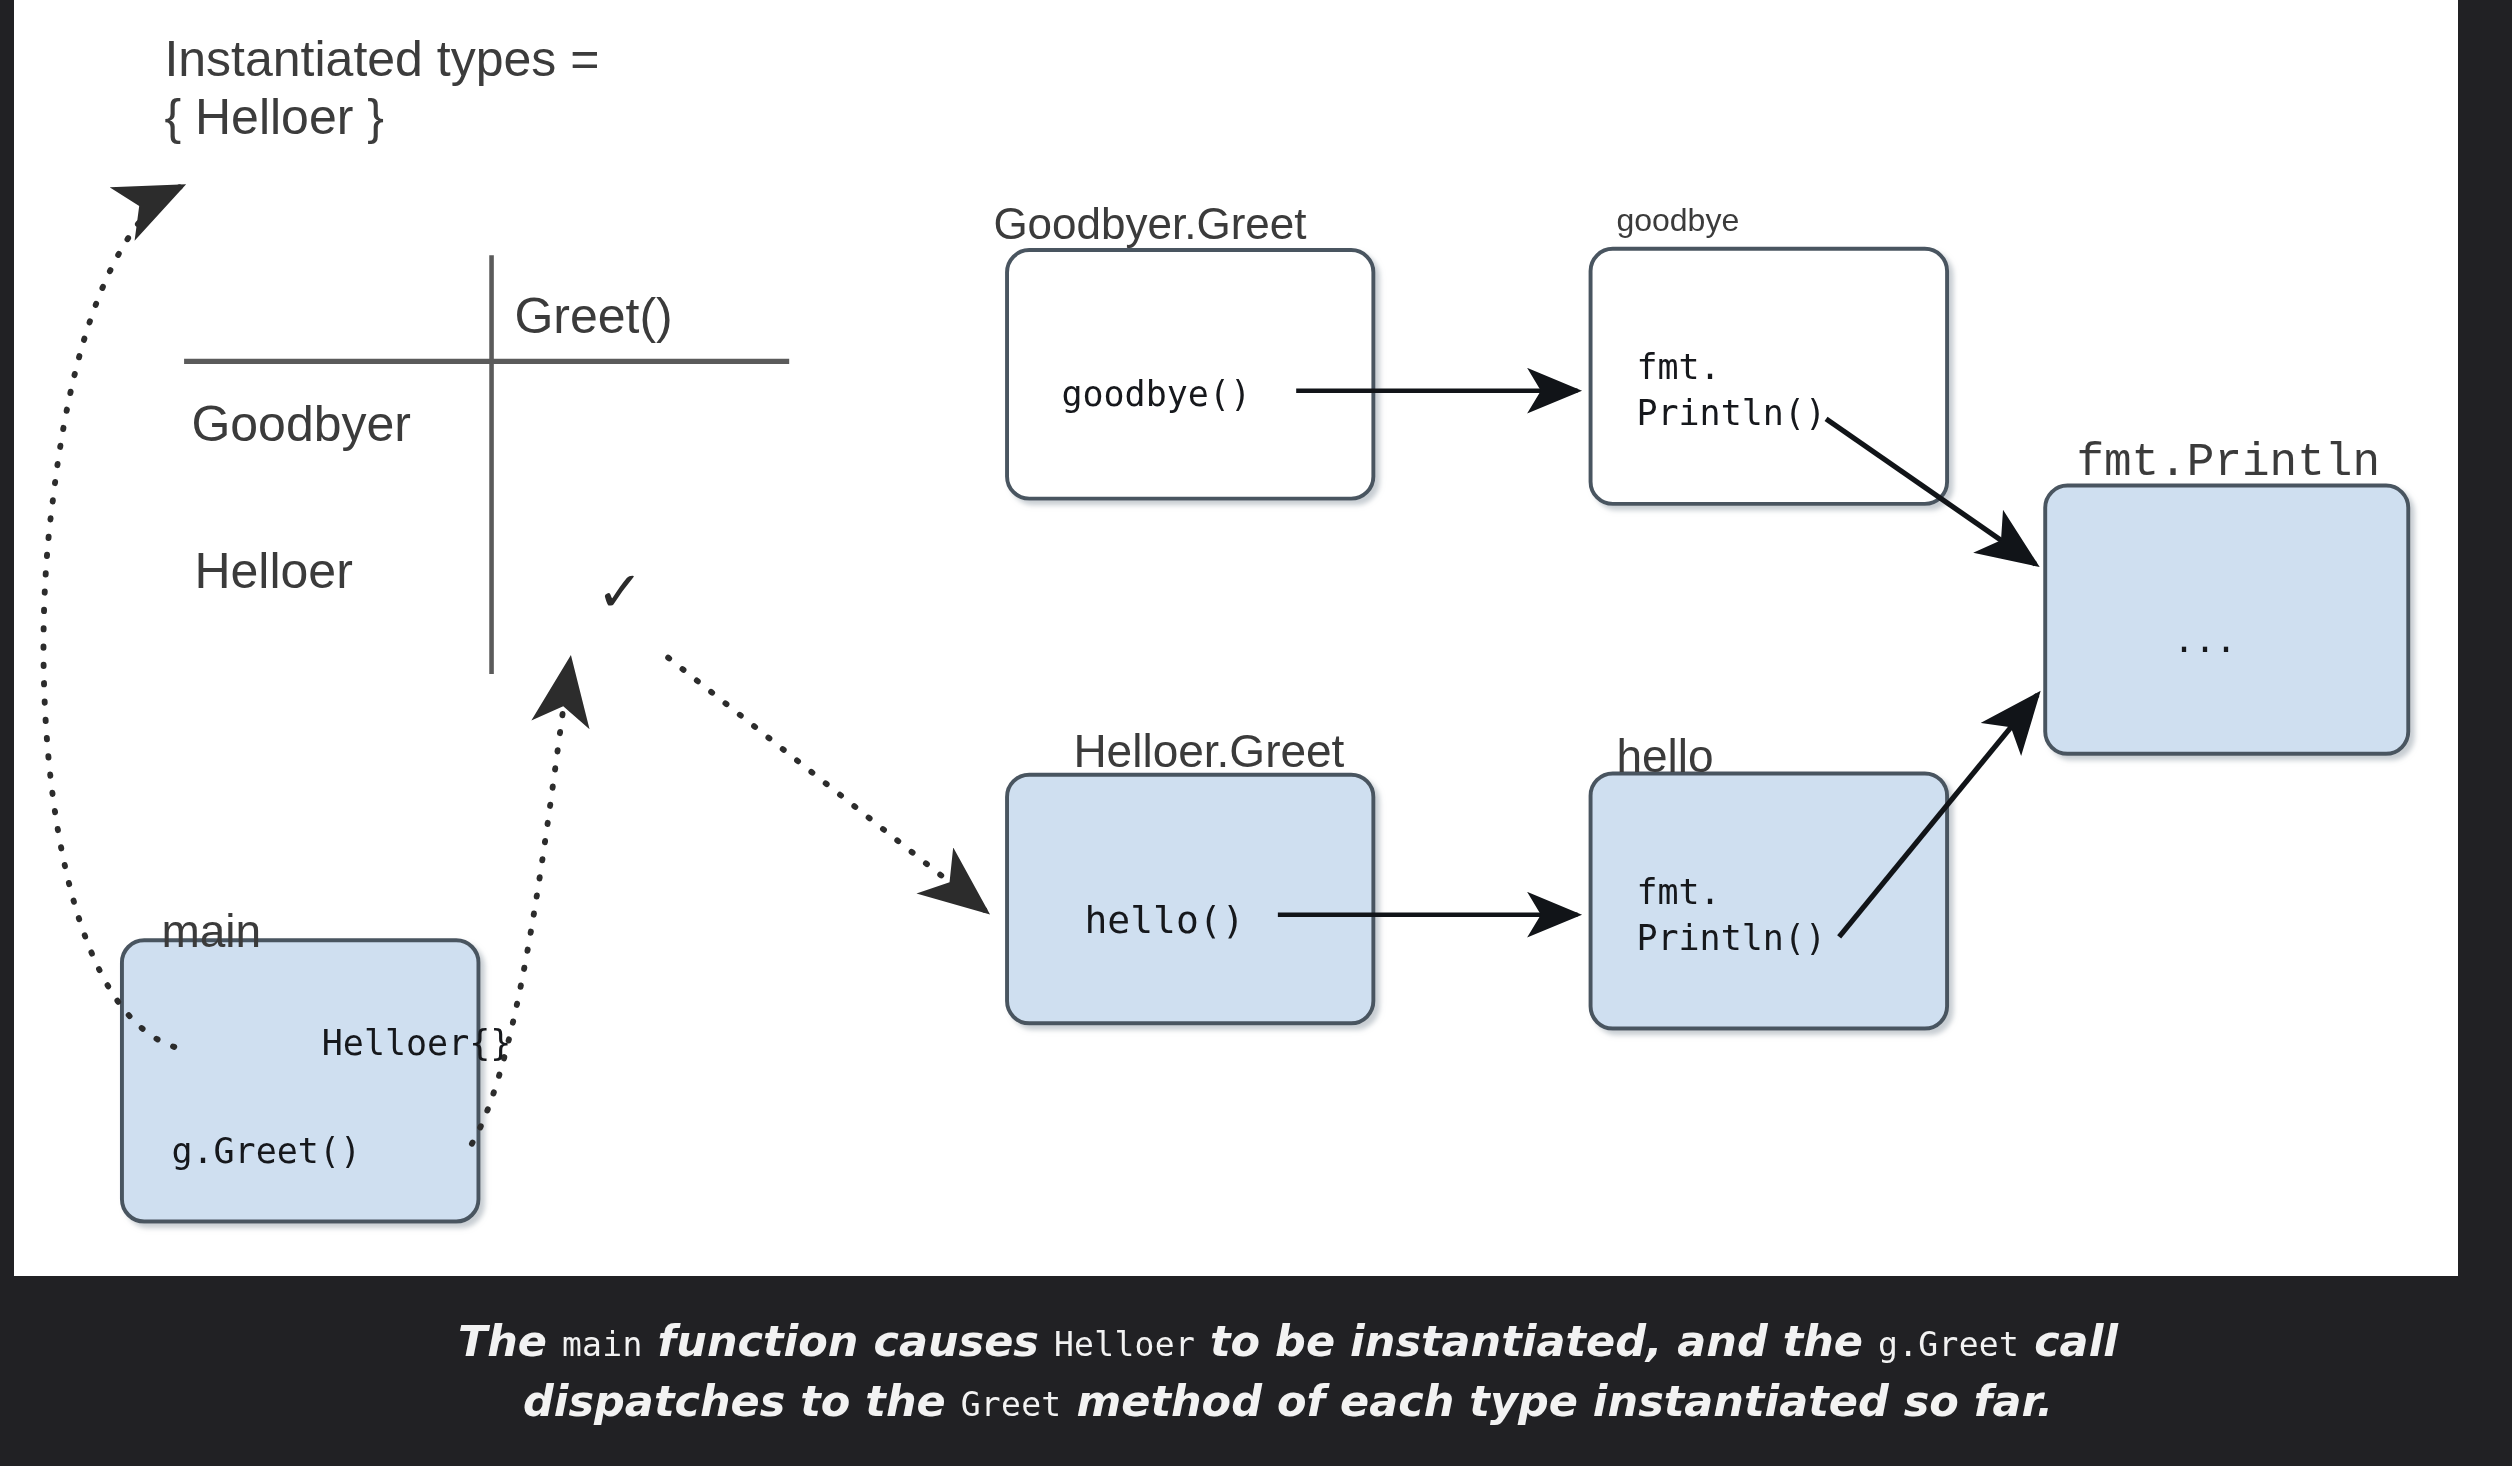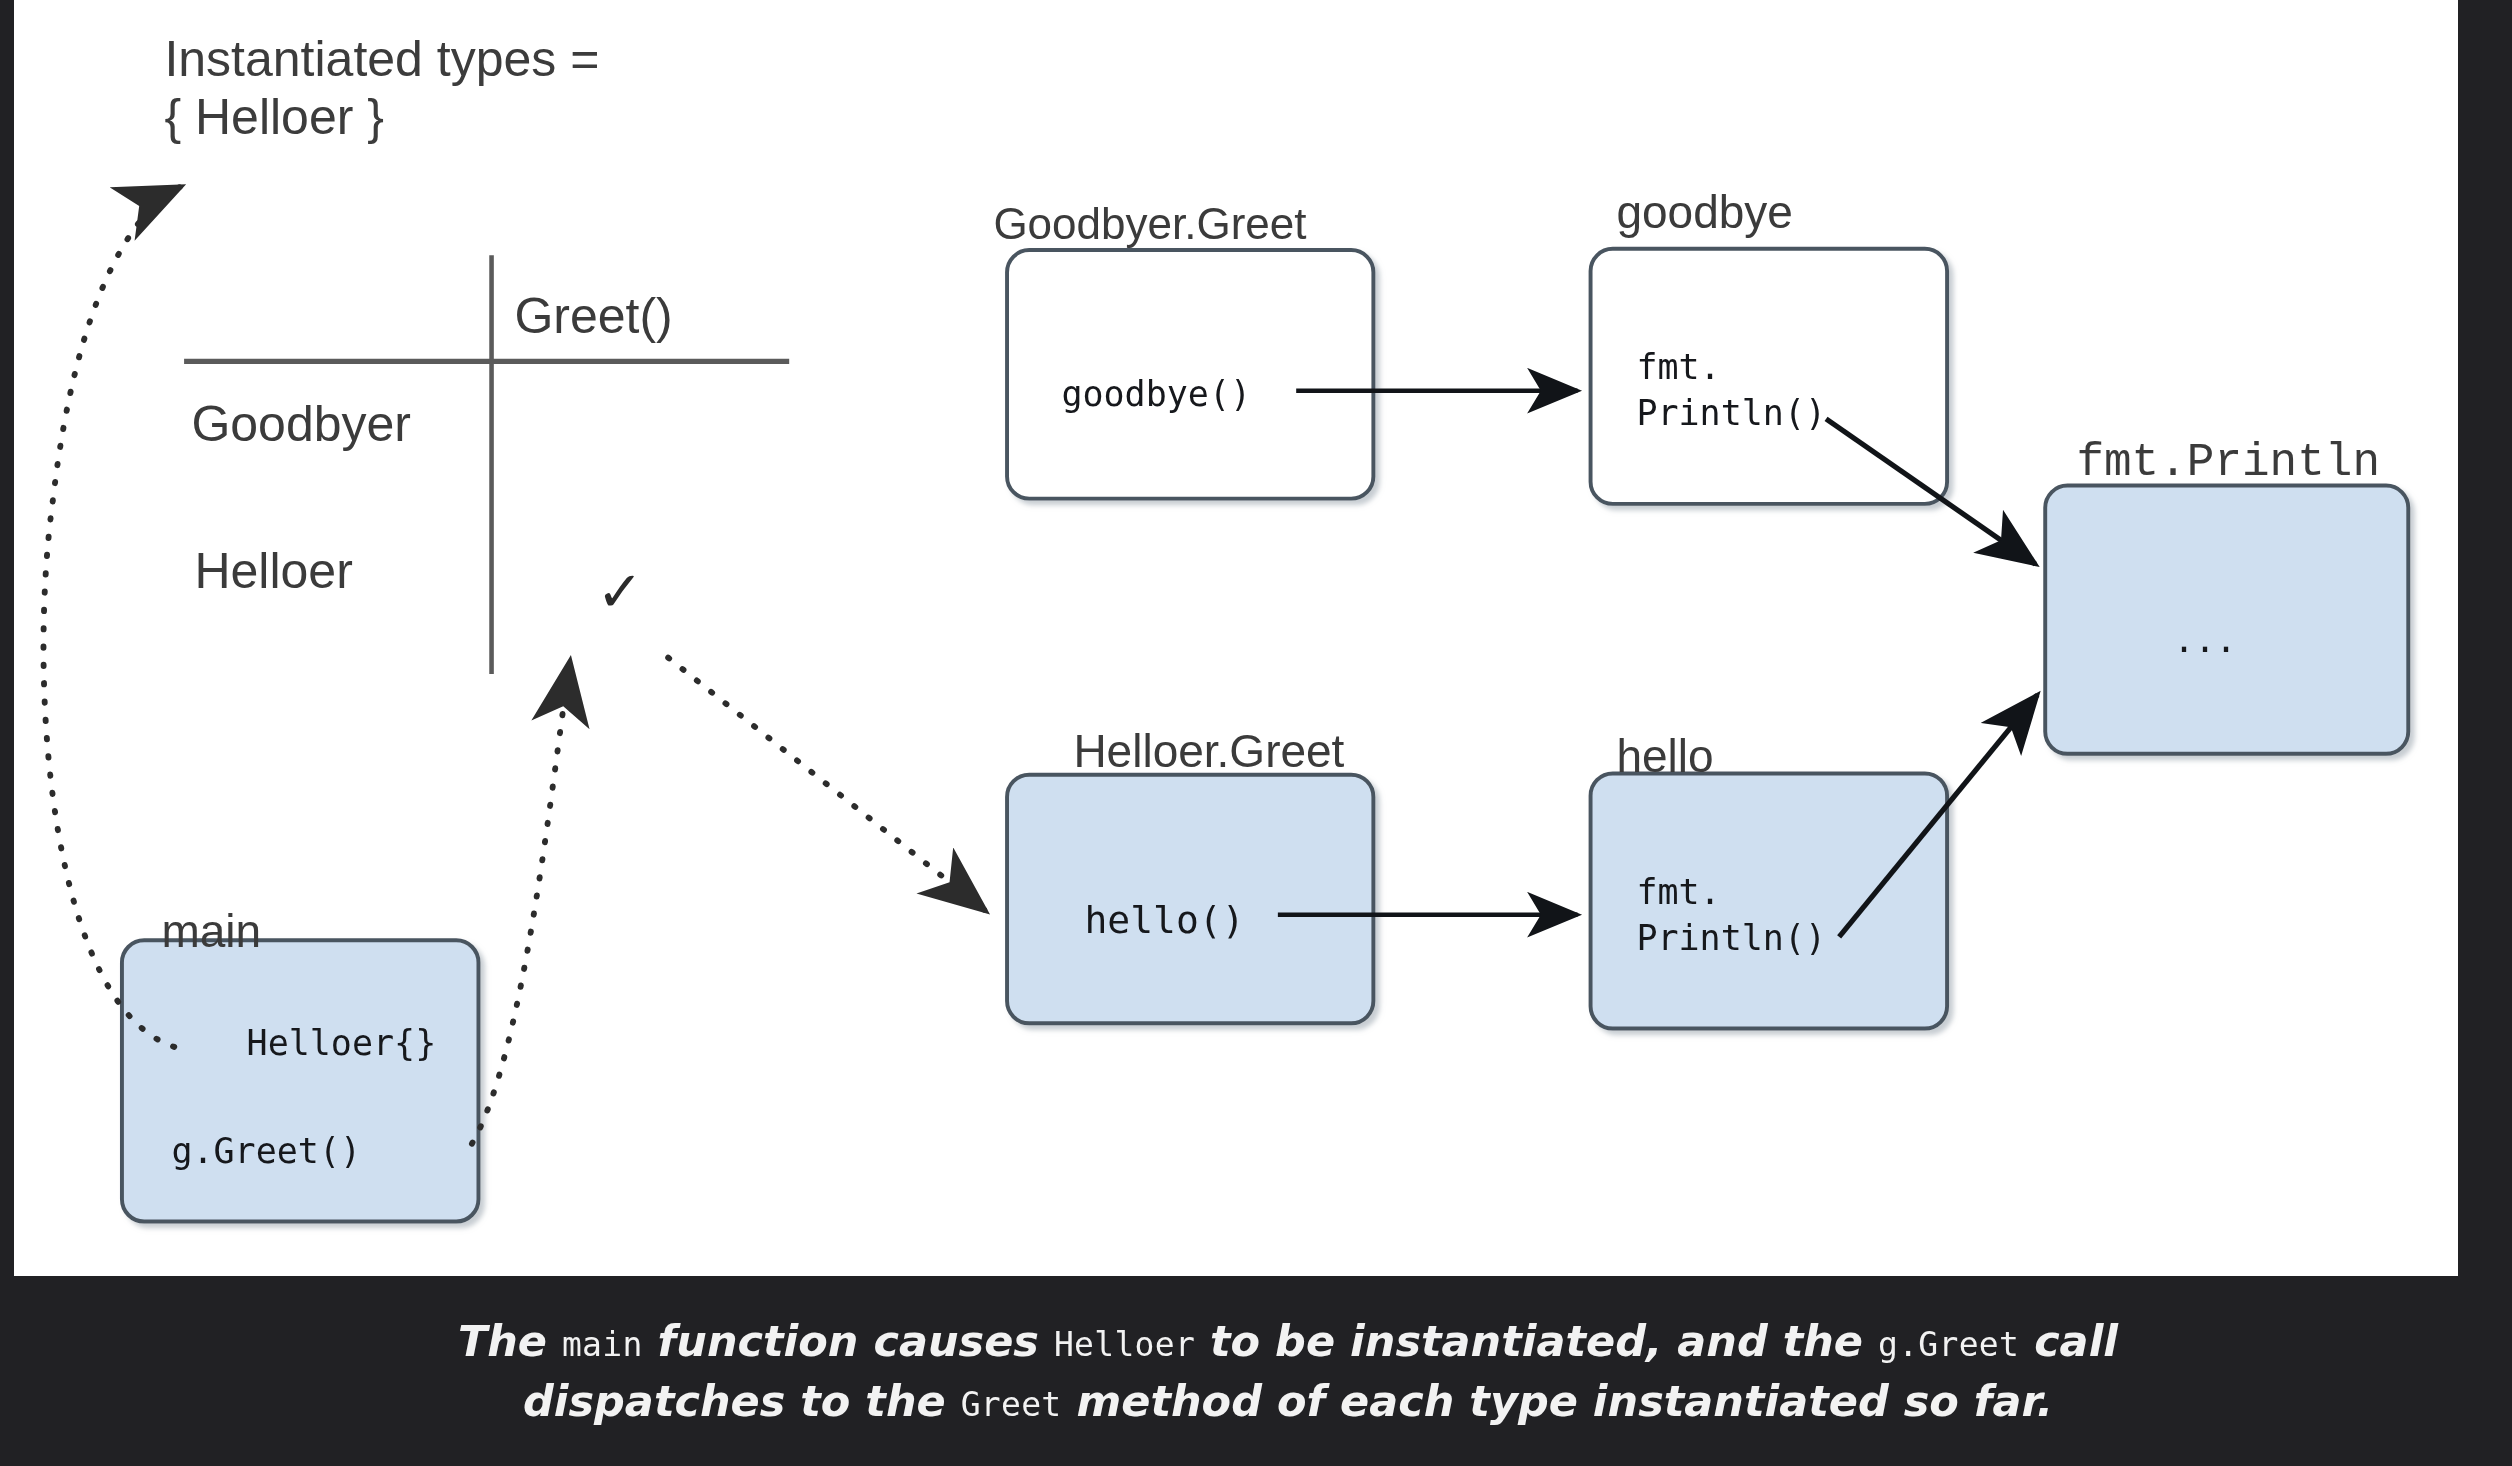--- a/index.html
+++ b/index.html
@@ -85,27 +85,27 @@
   #cell-check {
     left: 582px;
     top: 548px;
     font-size: 56px;
     color: #2b2b2b;
     font-family: "DejaVu Sans", sans-serif;
   }
 
   #label-main          { left: 147px;  top: 893px; font-size: 46px; }
   #label-goodbyer-greet{ left: 979px; top: 186px;  font-size: 44px; }
-  #label-goodbye       { left: 1602px; top: 174px;  font-size: 46px; }
+  #label-goodbye       { left: 1602px; top: 190px;  font-size: 32px; }
   #label-fmt-println   { left: 2062px; top: 425px;  font-size: 46px; font-family: Liberation Mono, monospace; }
   #label-helloer-greet { left: 1059px; top: 713px; font-size: 46px; }
   #label-hello         { left: 1602px; top: 718px; font-size: 46px; }
 
   
-  #code-main-1      { left: 157px;  top: 1021px; width: 340px; font-size: 35px; text-align:center; }
+  #code-main-1      { left: 157px;  top: 1021px; width: 340px; font-size: 35px; text-align:right; }
   #code-main-2      { left: 157px;  top: 1129px; width: 340px; font-size: 35px; text-align:left; }
   #code-goodbye-fn  { left: 1047px; top: 372px;  width: 340px; font-size: 35px; text-align:left; }
   #code-hello-fn    { left: 1070px; top: 896px; width: 340px; font-size: 38px; text-align:left; }
   #code-goodbye-box { left: 1622px; top: 345px;  width: 340px; font-size: 35px; }
   #code-hello-box   { left: 1622px; top: 870px; width: 340px; font-size: 35px; }
   #code-ellipsis    { left: 2159px; top: 618px;  width: 209px; font-size: 35px; }
 
   
   #caption {
     position: absolute;

